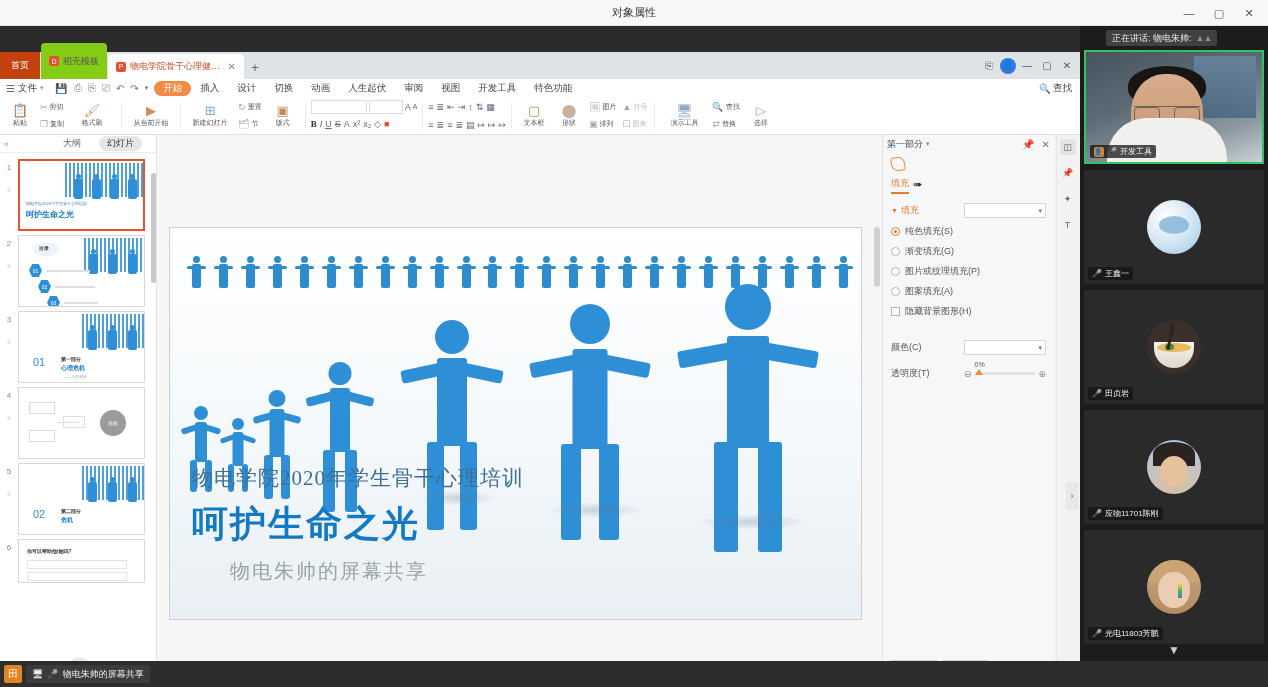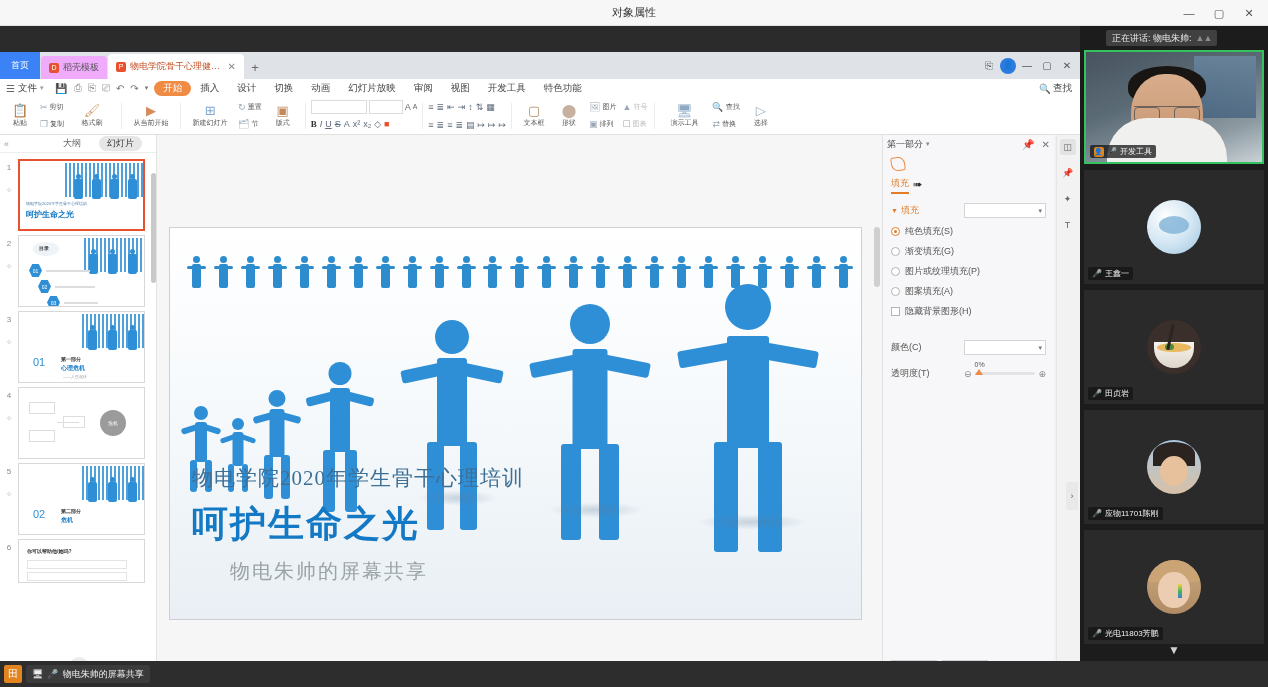--- a/index.html
+++ b/index.html
@@ -27,25 +27,25 @@
     background: #2b2b2b; overflow: hidden;
   }
   .wps-win { position: absolute; left: 0; top: 26px; width: 1080px; height: 631px; background: #f2f2f2; }
 
   
   .wps-tabstrip {
     position: absolute; left: 0; top: 0; width: 1080px; height: 27px;
     background: #dfe3e8; display: flex; align-items: flex-end;
   }
   .wps-home-tab {
-    width: 40px; height: 27px; background: #3b82f6; color: #fff; font-size: 9px;
+    width: 40px; height: 27px; background: #c2410c; color: #fff; font-size: 9px;
     display: flex; align-items: center; justify-content: center;
   }
   .wps-tab {
-    height: 23px; padding: 0 8px; background: #f0abfc; margin-left: 1px;
+    height: 36px; padding: 0 8px; background: #84cc16; margin-left: 1px;
     display: flex; align-items: center; gap: 4px; font-size: 9px; color: #555;
     border-top-left-radius: 4px; border-top-right-radius: 4px; max-width: 136px;
   }
   .wps-tab.active { background: #fff; height: 25px; color: #c24b20; }
   .wps-tab .tname { overflow: hidden; white-space: nowrap; text-overflow: ellipsis; }
   .tab-ico { width: 10px; height: 10px; border-radius: 2px; background: #e8512f; color:#fff;
      font-size: 7px; display:flex; align-items:center; justify-content:center; flex:0 0 auto;}
   .tab-ico.k { background: #e8512f; }
   .tab-close { font-size: 10px; color: #888; margin-left: 2px; }
   .wps-newtab { width: 22px; height: 23px; display: flex; align-items: center; justify-content: center;
@@ -311,21 +311,21 @@
           <span>⎚</span>
           <span>↶</span>
           <span>↷</span>
           <span style="font-size:7px;">▾</span>
         </div>
         <div class="mb-item active">开始</div>
         <div class="mb-item">插入</div>
         <div class="mb-item">设计</div>
         <div class="mb-item">切换</div>
         <div class="mb-item">动画</div>
-        <div class="mb-item">幻灯片放映</div>
+        <div class="mb-item">人生起伏</div>
         <div class="mb-item">审阅</div>
         <div class="mb-item">视图</div>
         <div class="mb-item">开发工具</div>
         <div class="mb-item">特色功能</div>
         <div class="mb-find">
           <span>🔍</span>
           <span>查找</span>
         </div>
       </div>
 

